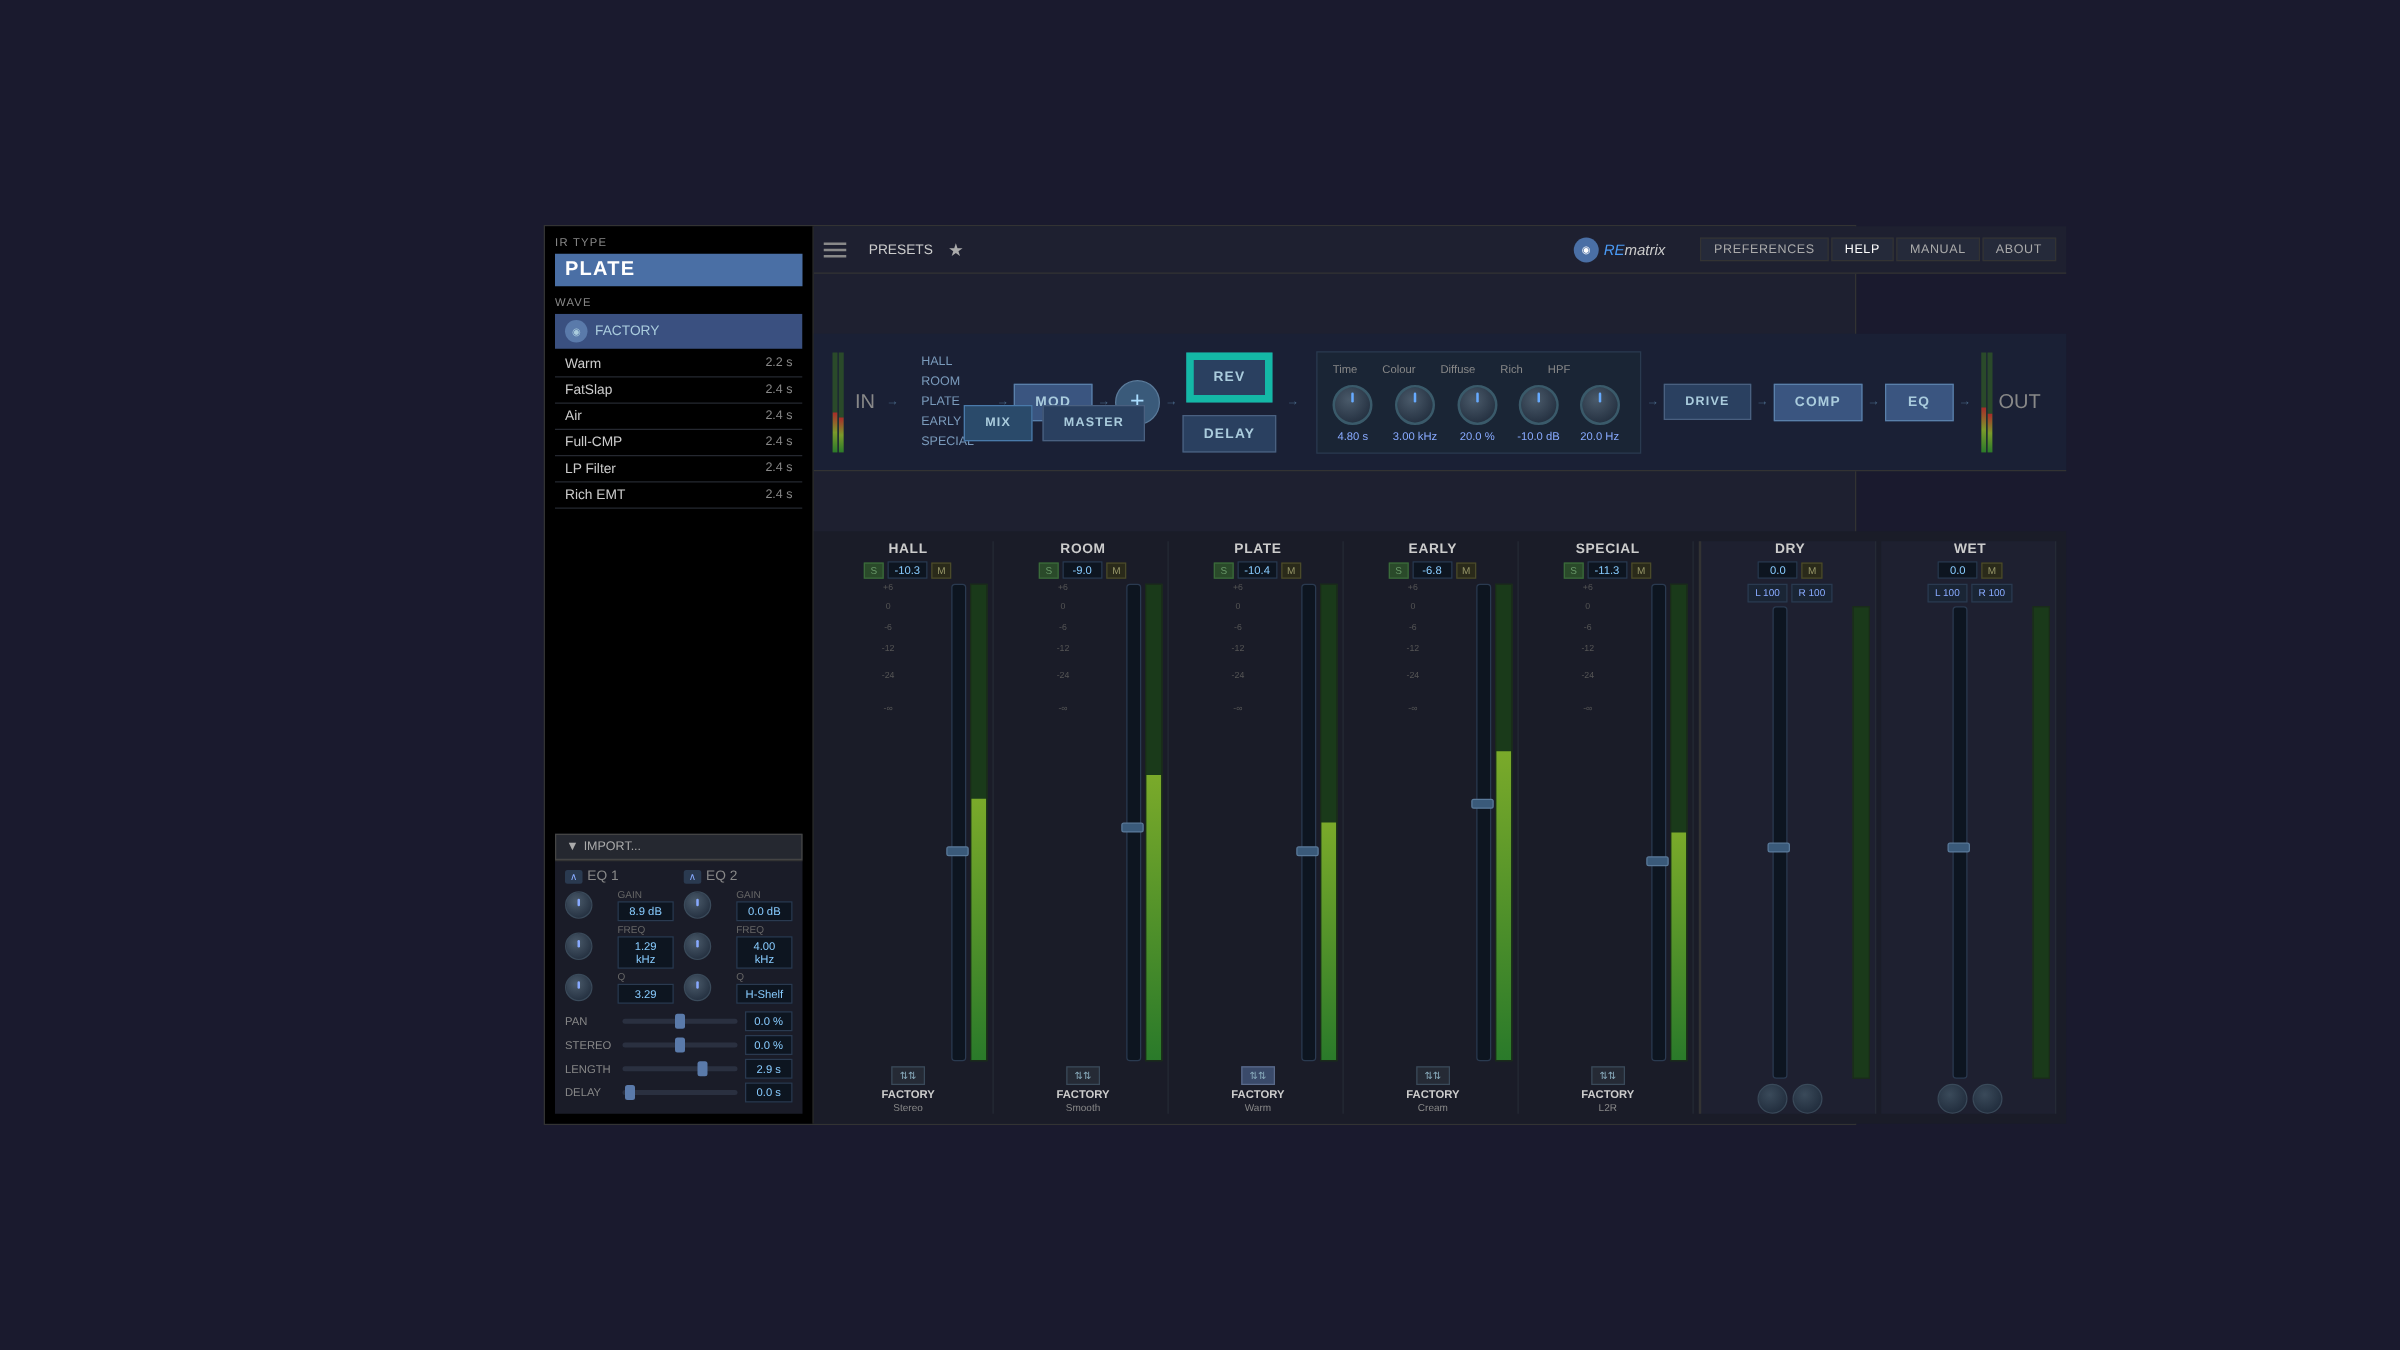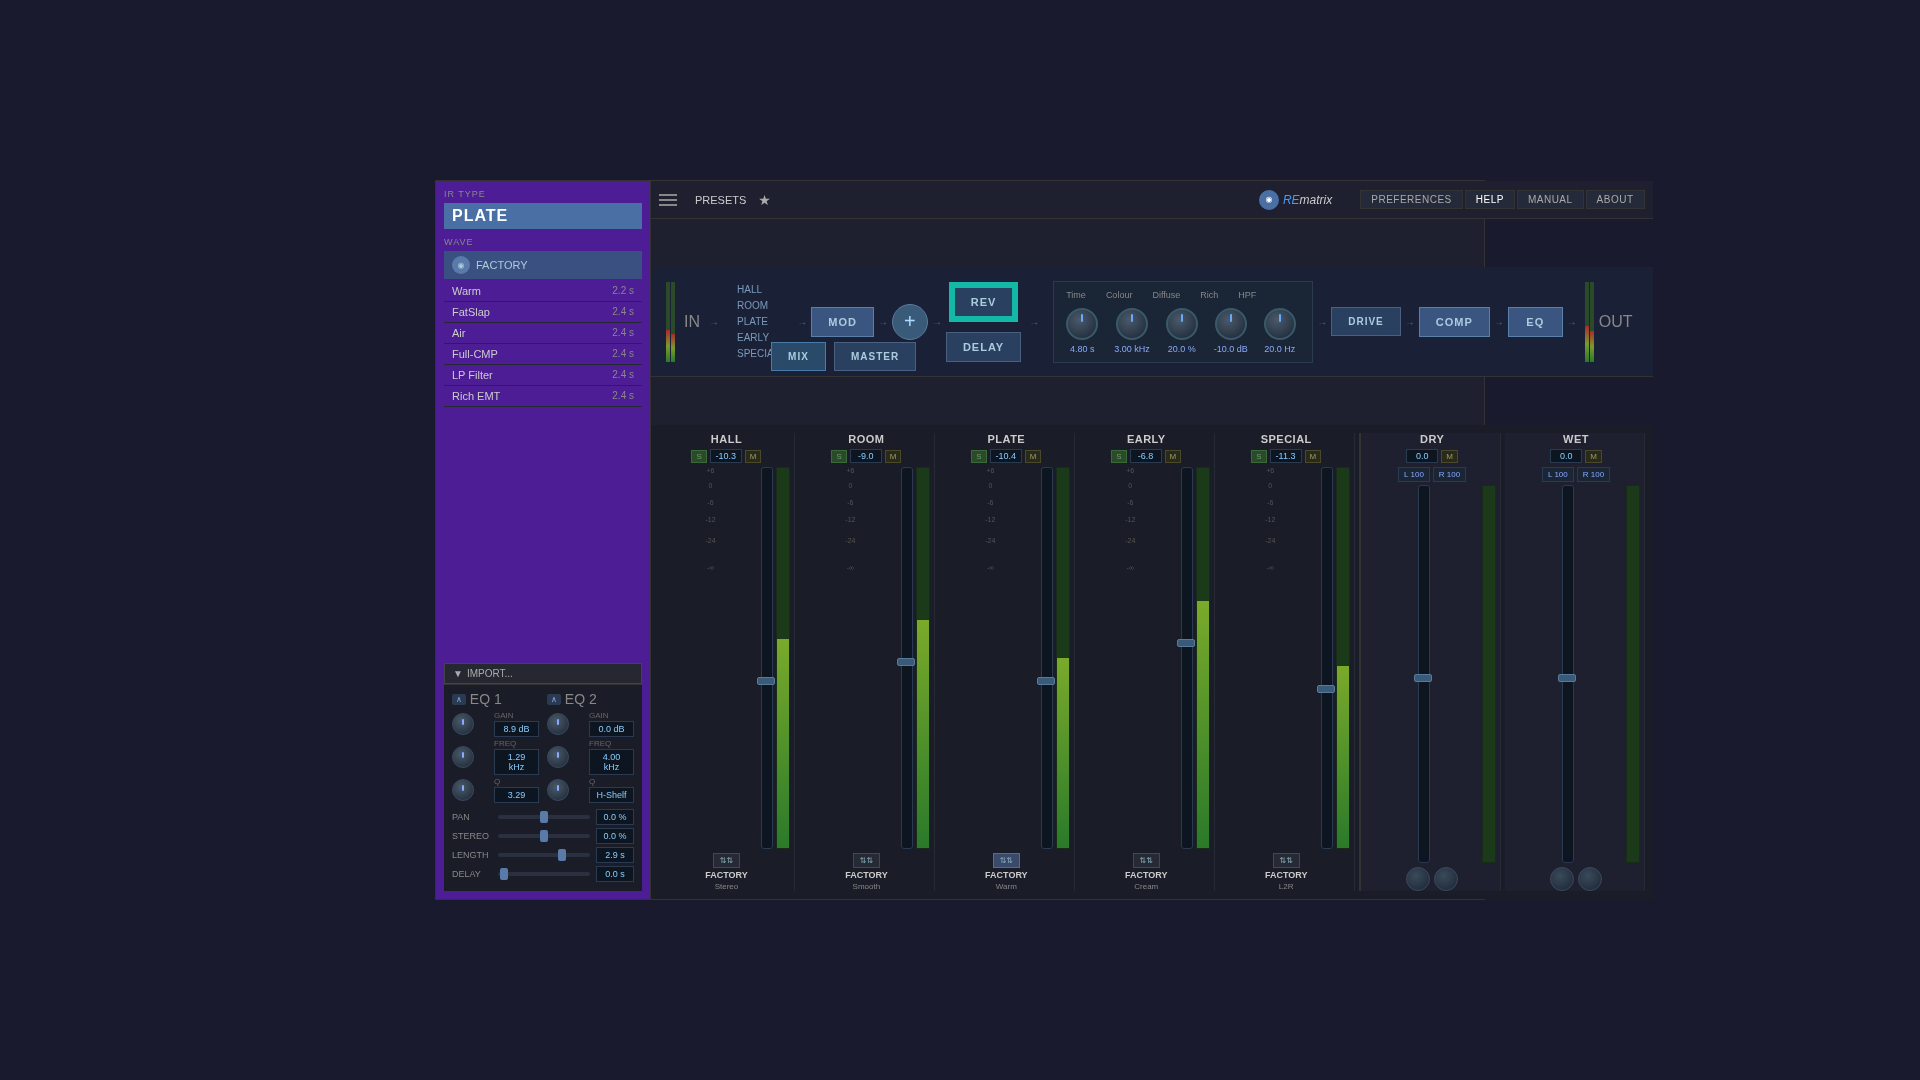--- a/index.html
+++ b/index.html
@@ -18,21 +18,21 @@
     .main-container {
       width: 1050px;
       height: 720px;
       display: flex;
       background: #1e2030;
       border: 1px solid #333;
     }
     
     .left-panel {
       width: 215px;
-      background: #4c1d95;
+      background: #000000;
       border-right: 1px solid #333;
       display: flex;
       flex-direction: column;
       padding: 8px;
     }
     .ir-type-label {
       font-size: 9px;
       color: #888;
       letter-spacing: 1px;
       margin-bottom: 4px;
@@ -120,21 +120,21 @@
       gap: 4px;
       margin-bottom: 4px;
     }
     .eq-badge {
       background: #2a3a50;
       color: #8af;
       font-size: 8px;
       padding: 1px 4px;
       border-radius: 2px;
     }
-    .eq-label { font-size: 14px; color: #888; }
+    .eq-label { font-size: 11px; color: #888; }
     .param-group {
       display: flex;
       flex-direction: column;
       gap: 2px;
     }
     .param-row {
       display: flex;
       align-items: center;
       gap: 20px;
     }
@@ -827,21 +827,21 @@
       <div class="vu-strip" style="margin-left:4px;">
         <div class="vu-bar">
             <div class="vu-fill" style="height:45%;"></div>
           </div>
         <div class="vu-bar">
             <div class="vu-fill" style="height:38%;"></div>
           </div>
       </div>
       <span class="node-in-out">OUT</span>
 
-      <div style="position:absolute;left:120px;bottom:5px;display:flex;gap:8px;border-radius:11px;">
+      <div style="position:absolute;left:120px;bottom:23px;display:flex;gap:8px;border-radius:11px;">
         <div class="node-box" style="background:#2a4a6a;border-color:#4a7aaa;font-size:10px;">MIX</div>
         <div class="node-box" style="font-size:10px;">MASTER</div>
       </div>
     </div>
 
     <div class="mixer-section">
 
       <div class="channel-strip">
         <span class="channel-name">HALL</span>
         <div class="channel-controls">

